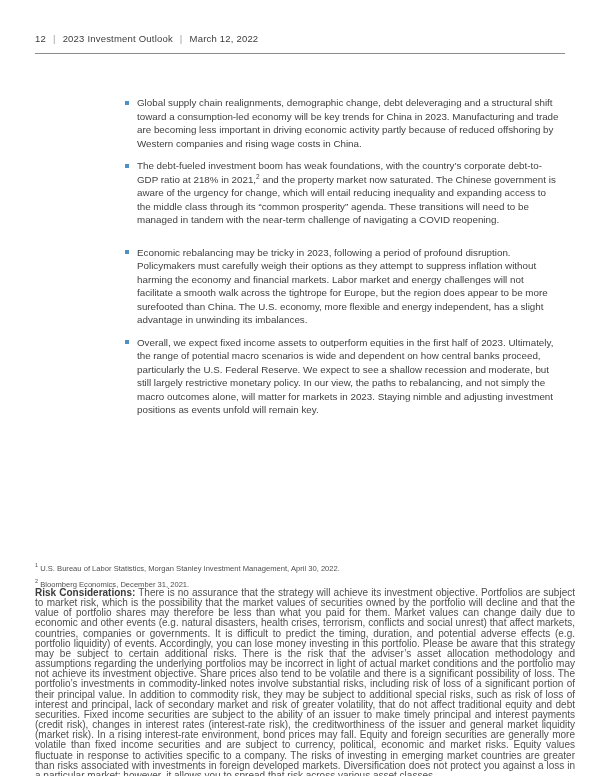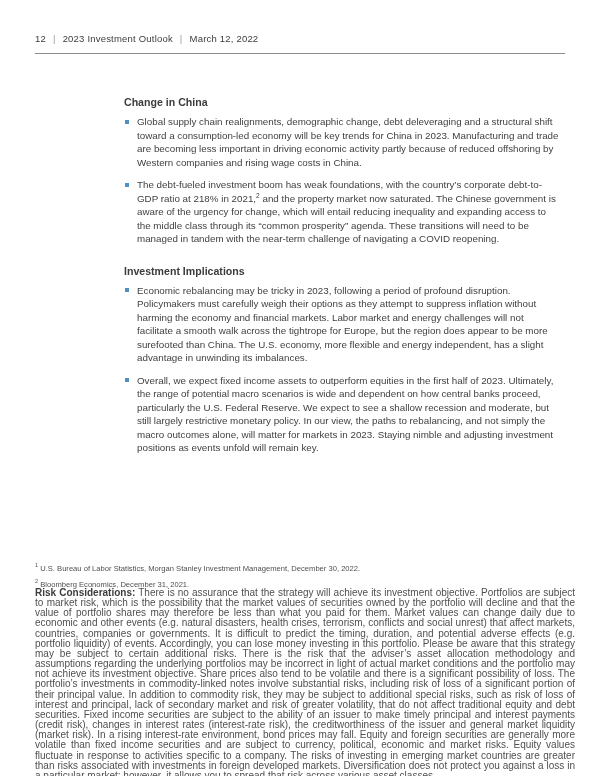--- a/index.html
+++ b/index.html
@@ -62,35 +62,33 @@
 
 <div class="page">
 
   <div class="header">
     <span>12</span><span class="sep">|</span><span>2023 Investment Outlook</span><span class="sep">|</span><span>March 12, 2022</span>
   </div>
   <div class="rule"></div>
 
   <div class="content">
 
-    <h3 class="sec-heading">Change in China</h3>
     <ul class="bullets">
       <li class="bullet"><span>Global supply chain realignments, demographic change, debt deleveraging and a structural shift toward a consumption-led economy will be key trends for China in 2023. Manufacturing and trade are becoming less important in driving economic activity partly because of reduced offshoring by Western companies and rising wage costs in China.</span><sup></sup><span></span></li>
       <li class="bullet"><span>The debt-fueled investment boom has weak foundations, with the country’s corporate debt-to-GDP ratio at 218% in 2021,</span><sup>2</sup><span> and the property market now saturated. The Chinese government is aware of the urgency for change, which will entail reducing inequality and expanding access to the middle class through its “common prosperity” agenda. These transitions will need to be managed in tandem with the near-term challenge of navigating a COVID reopening.</span></li>
     </ul>
 
-    <h3 class="sec-heading">Investment Implications</h3>
     <ul class="bullets">
       <li class="bullet"><span>Economic rebalancing may be tricky in 2023, following a period of profound disruption. Policymakers must carefully weigh their options as they attempt to suppress inflation without harming the economy and financial markets. Labor market and energy challenges will not facilitate a smooth walk across the tightrope for Europe, but the region does appear to be more surefooted than China. The U.S. economy, more flexible and energy independent, has a slight advantage in unwinding its imbalances.</span><sup></sup><span></span></li>
       <li class="bullet"><span>Overall, we expect fixed income assets to outperform equities in the first half of 2023. Ultimately, the range of potential macro scenarios is wide and dependent on how central banks proceed, particularly the U.S. Federal Reserve. We expect to see a shallow recession and moderate, but still largely restrictive monetary policy. In our view, the paths to rebalancing, and not simply the macro outcomes alone, will matter for markets in 2023. Staying nimble and adjusting investment positions as events unfold will remain key.</span><sup></sup><span></span></li>
     </ul>
 
   </div>
 
 
   <div class="footnotes">
-    <p class="footnote"><sup>1</sup> <span>U.S. Bureau of Labor Statistics, Morgan Stanley Investment Management, December 30, 2022.</span></p>
+    <p class="footnote"><sup>1</sup> <span>U.S. Bureau of Labor Statistics, Morgan Stanley Investment Management, April 30, 2022.</span></p>
     <p class="footnote"><sup>2</sup> <span>Bloomberg Economics, December 31, 2021.</span></p>
   </div>
 
   <p class="risk"><b>Risk Considerations:</b><span> There is no assurance that the strategy will achieve its investment objective. Portfolios are subject to market risk, which is the possibility that the market values of securities owned by the portfolio will decline and that the value of portfolio shares may therefore be less than what you paid for them. Market values can change daily due to economic and other events (e.g. natural disasters, health crises, terrorism, conflicts and social unrest) that affect markets, countries, companies or governments. It is difficult to predict the timing, duration, and potential adverse effects (e.g. portfolio liquidity) of events. Accordingly, you can lose money investing in this portfolio. Please be aware that this strategy may be subject to certain additional risks. There is the risk that the adviser’s asset allocation methodology and assumptions regarding the underlying portfolios may be incorrect in light of actual market conditions and the portfolio may not achieve its investment objective. Share prices also tend to be volatile and there is a significant possibility of loss. The portfolio’s investments in commodity-linked notes involve substantial risks, including risk of loss of a significant portion of their principal value. In addition to commodity risk, they may be subject to additional special risks, such as risk of loss of interest and principal, lack of secondary market and risk of greater volatility, that do not affect traditional equity and debt securities. Fixed income securities are subject to the ability of an issuer to make timely principal and interest payments (credit risk), changes in interest rates (interest-rate risk), the creditworthiness of the issuer and general market liquidity (market risk). In a rising interest-rate environment, bond prices may fall. Equity and foreign securities are generally more volatile than fixed income securities and are subject to currency, political, economic and market risks. Equity values fluctuate in response to activities specific to a company. The risks of investing in emerging market countries are greater than risks associated with investments in foreign developed markets. Diversification does not protect you against a loss in a particular market; however, it allows you to spread that risk across various asset classes.</span></p>
 
 </div>
 
 </body></html>

